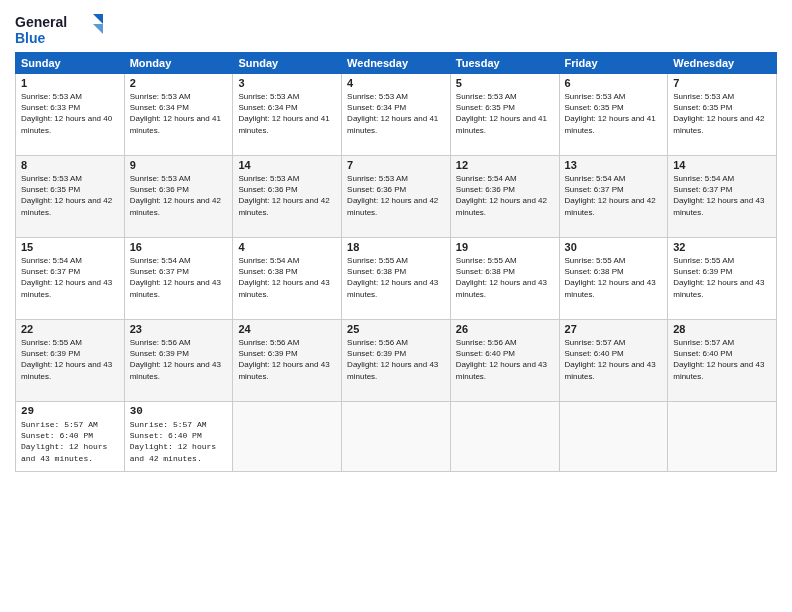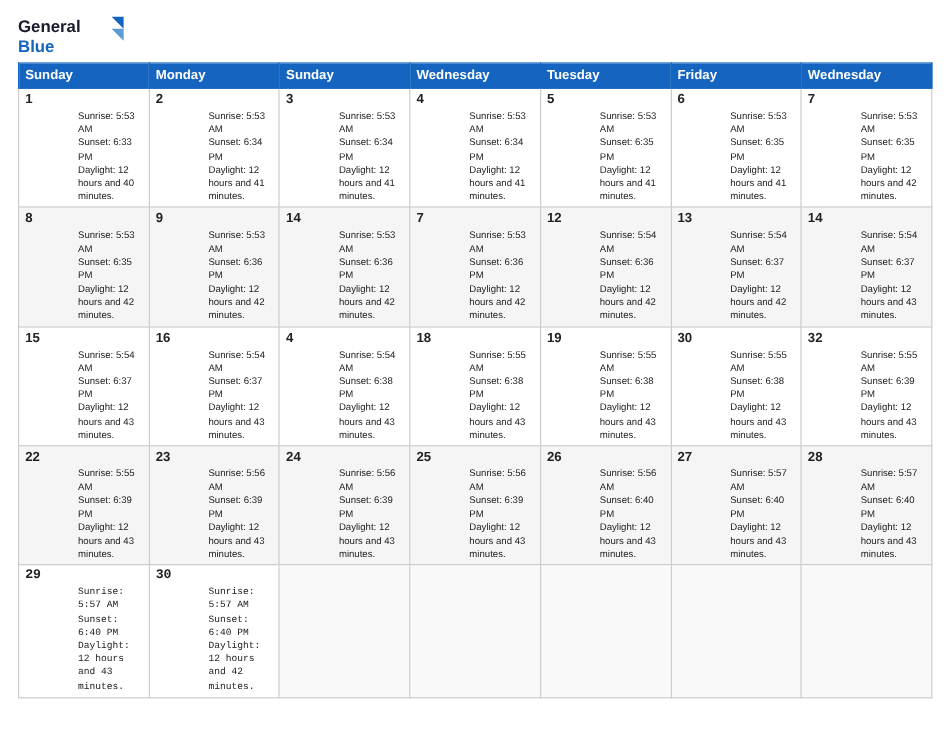--- a/index.html
+++ b/index.html
@@ -69,21 +69,20 @@
     .day-number {
       font-size: 11px;
       font-weight: bold;
       display: block;
       margin-bottom: 2px;
     }
     .day-info {
       font-size: 8px;
       line-height: 1.4;
       color: #222;
-      margin-left: 44px;
     }
     .empty-cell {
       background: #f9f9f9 !important;
     }
     .last-row td {
       height: 70px;
       font-family: Liberation Mono, monospace;
     }
   </style>
 </head>

